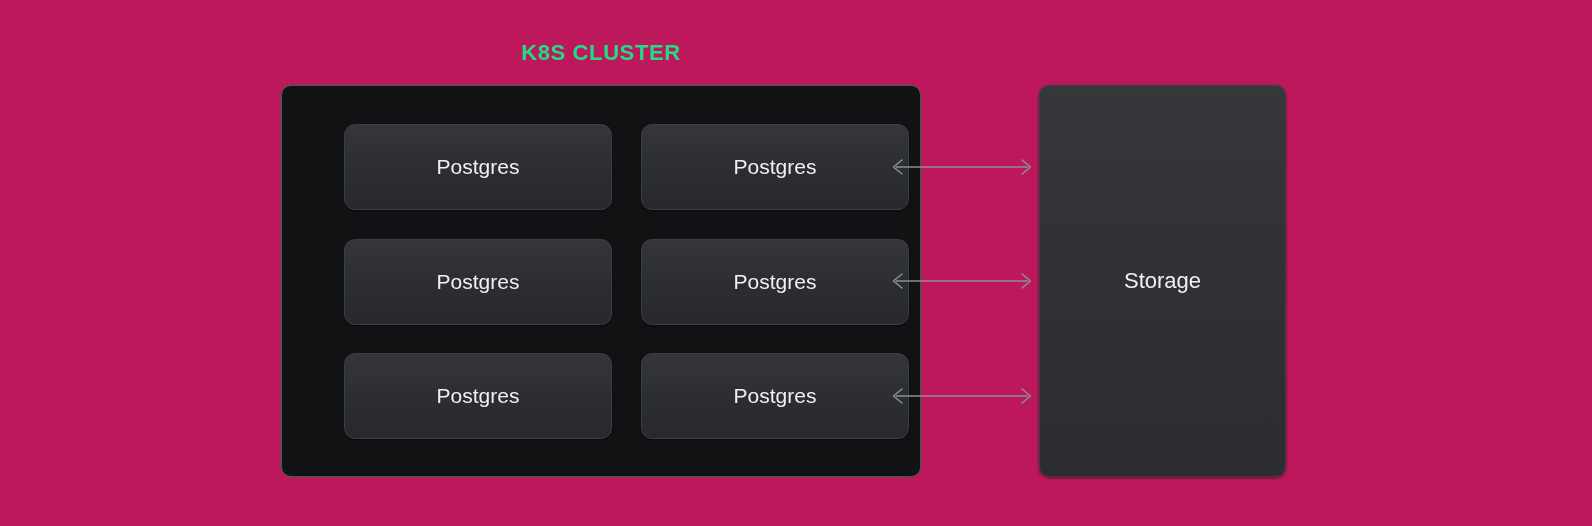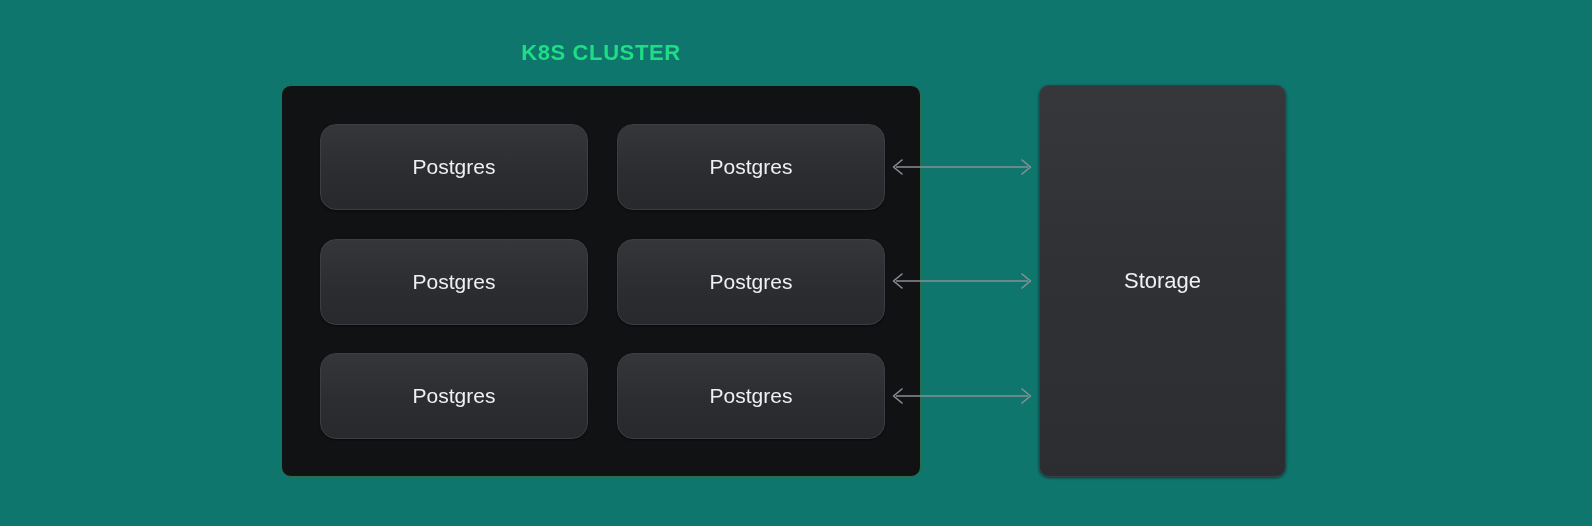--- a/index.html
+++ b/index.html
@@ -13,21 +13,21 @@
     height: 526px;
     overflow: hidden;
     font-family: "Liberation Sans", sans-serif;
     -webkit-font-smoothing: antialiased;
   }
 
   #diagram-canvas {
     position: relative;
     width: 1592px;
     height: 526px;
-    background: #0f766e;
+    background: #be185d;
   }
 
   
   .cluster-title {
     position: absolute;
     left: 281px;
     top: 38px;
     width: 640px;
     text-align: center;
     color: #1fdd84;
@@ -50,27 +50,28 @@
     border-radius: 10px;
     background: #111213;
   }
 
   
   .node-box {
     position: absolute;
     box-sizing: border-box;
     width: 268px;
     height: 86px;
-    border-radius: 16px;
+    border-radius: 11px;
     border: 1px solid #3b3e43;
     background: linear-gradient(180deg, #34363a 0%, #2b2d31 55%, #27292d 100%);
     box-shadow: 0 1px 2px rgba(0,0,0,0.5);
     display: flex;
     align-items: center;
     justify-content: center;
+    margin-left: 24px;
   }
   .node-label {
     color: #eef0f2;
     font-size: 21px;
     font-weight: 400;
     line-height: 26px;
     white-space: nowrap;
   }
 
   .col-left  { left: 320px; }

